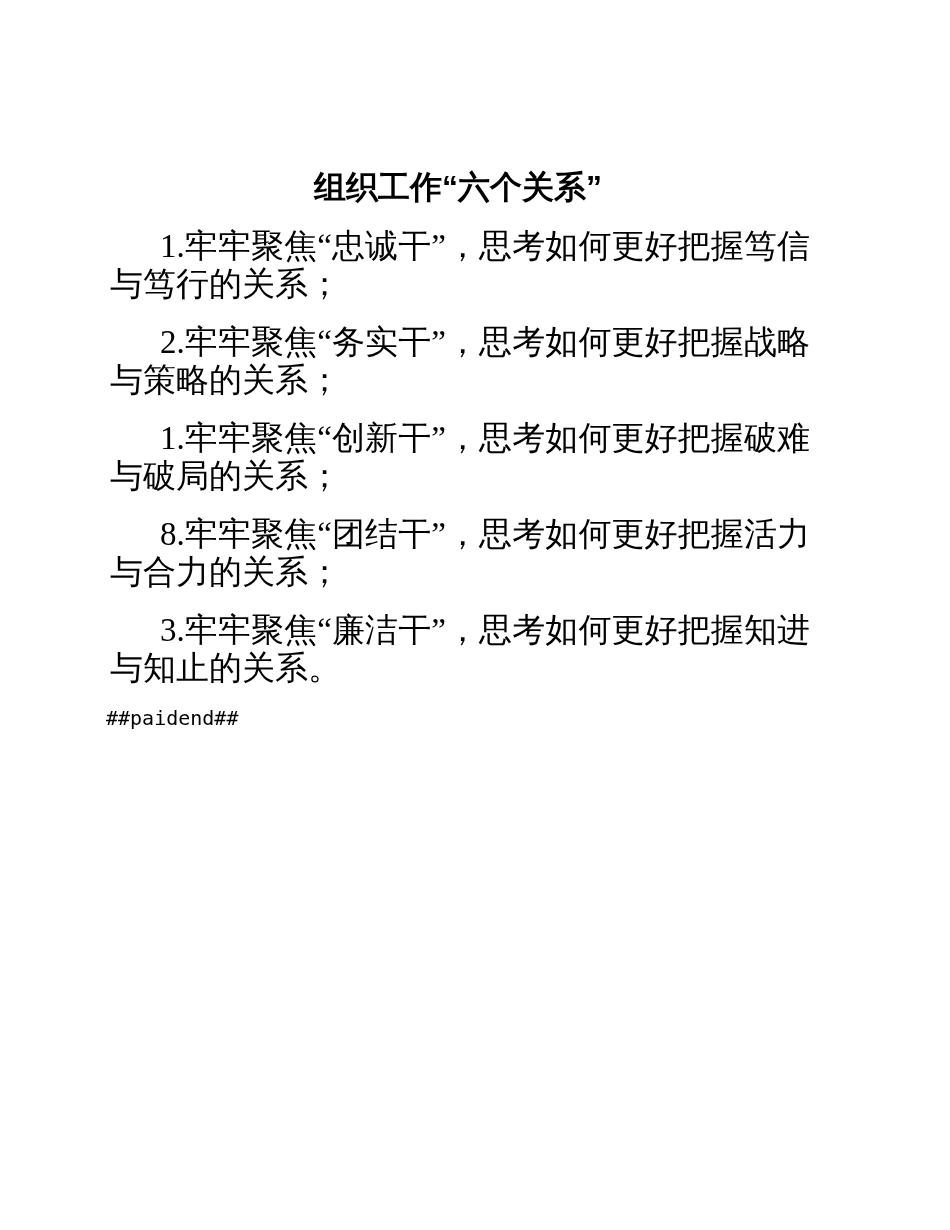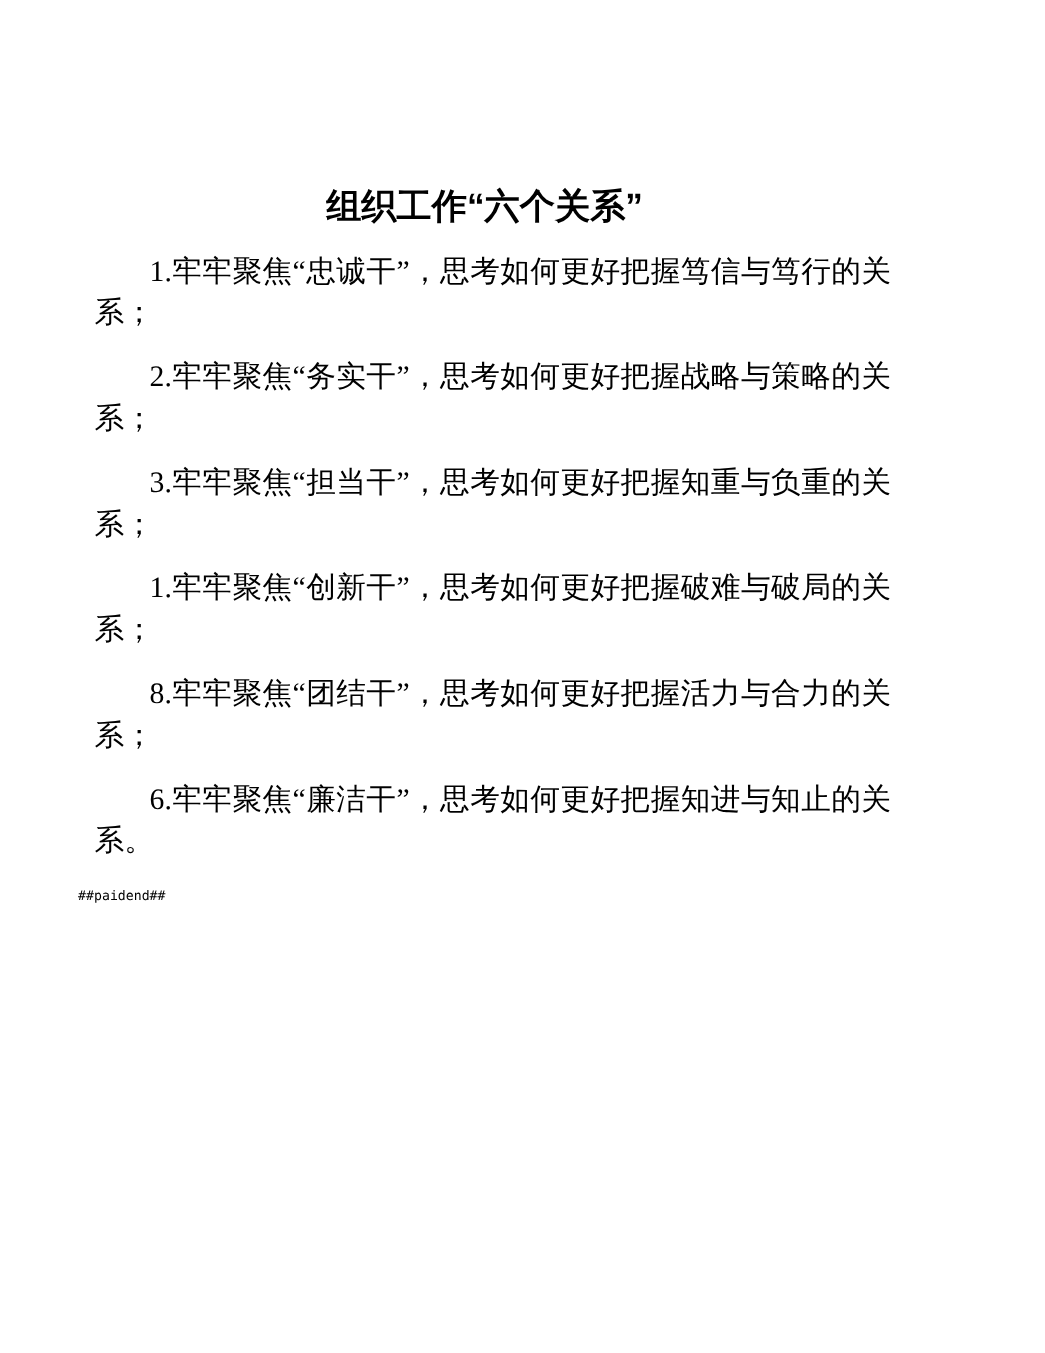--- a/index.html
+++ b/index.html
@@ -10,61 +10,60 @@
     width: 950px;
     height: 1230px;
     background: #ffffff;
     color: #000000;
     overflow: hidden;
   }
   .page {
     box-sizing: border-box;
     width: 950px;
     height: 1230px;
-    padding: 167px 140px 0 71px;
+    padding: 167px 140px 0 106px;
   }
   .doc-title {
     margin: 0 0 20px 0;
     font-family: "Liberation Sans", sans-serif;
     font-weight: 700;
     font-size: 32px;
     line-height: 40px;
     text-align: center;
     color: #000000;
     letter-spacing: 0;
   }
   .doc-para {
-    margin: 0 0 20px 15px;
+    margin: 0 0 20px 4px;
     font-family: "Liberation Serif", serif;
-    font-size: 27px;
+    font-size: 33px;
     line-height: 38px;
     text-align: justify;
     text-indent: 50px;
     color: #000000;
   }
   .end-marker {
     margin: 9px 0 0 0;
     font-family: "DejaVu Sans Mono", "Liberation Mono", monospace;
-    font-size: 12px;
+    font-size: 20px;
     line-height: 22px;
     color: #000000;
   }
 </style>
 </head>
 <body>
 
 <div class="page">
   <h1 class="doc-title">组织工作“六个关系”</h1>
 
   <p class="doc-para">1.牢牢聚焦“忠诚干”，思考如何更好把握笃信与笃行的关系；</p>
 
   <p class="doc-para">2.牢牢聚焦“务实干”，思考如何更好把握战略与策略的关系；</p>
 
-  <p class="doc-para">3.牢牢聚焦“担当干”，思考如何更好把握知重与负重的关系；</p>
 
   <p class="doc-para">1.牢牢聚焦“创新干”，思考如何更好把握破难与破局的关系；</p>
 
   <p class="doc-para">8.牢牢聚焦“团结干”，思考如何更好把握活力与合力的关系；</p>
 
-  <p class="doc-para">6.牢牢聚焦“廉洁干”，思考如何更好把握知进与知止的关系。</p>
+  <p class="doc-para">3.牢牢聚焦“廉洁干”，思考如何更好把握知进与知止的关系。</p>
 
   <div class="end-marker">##paidend##</div>
 </div>
 
 </body></html>

